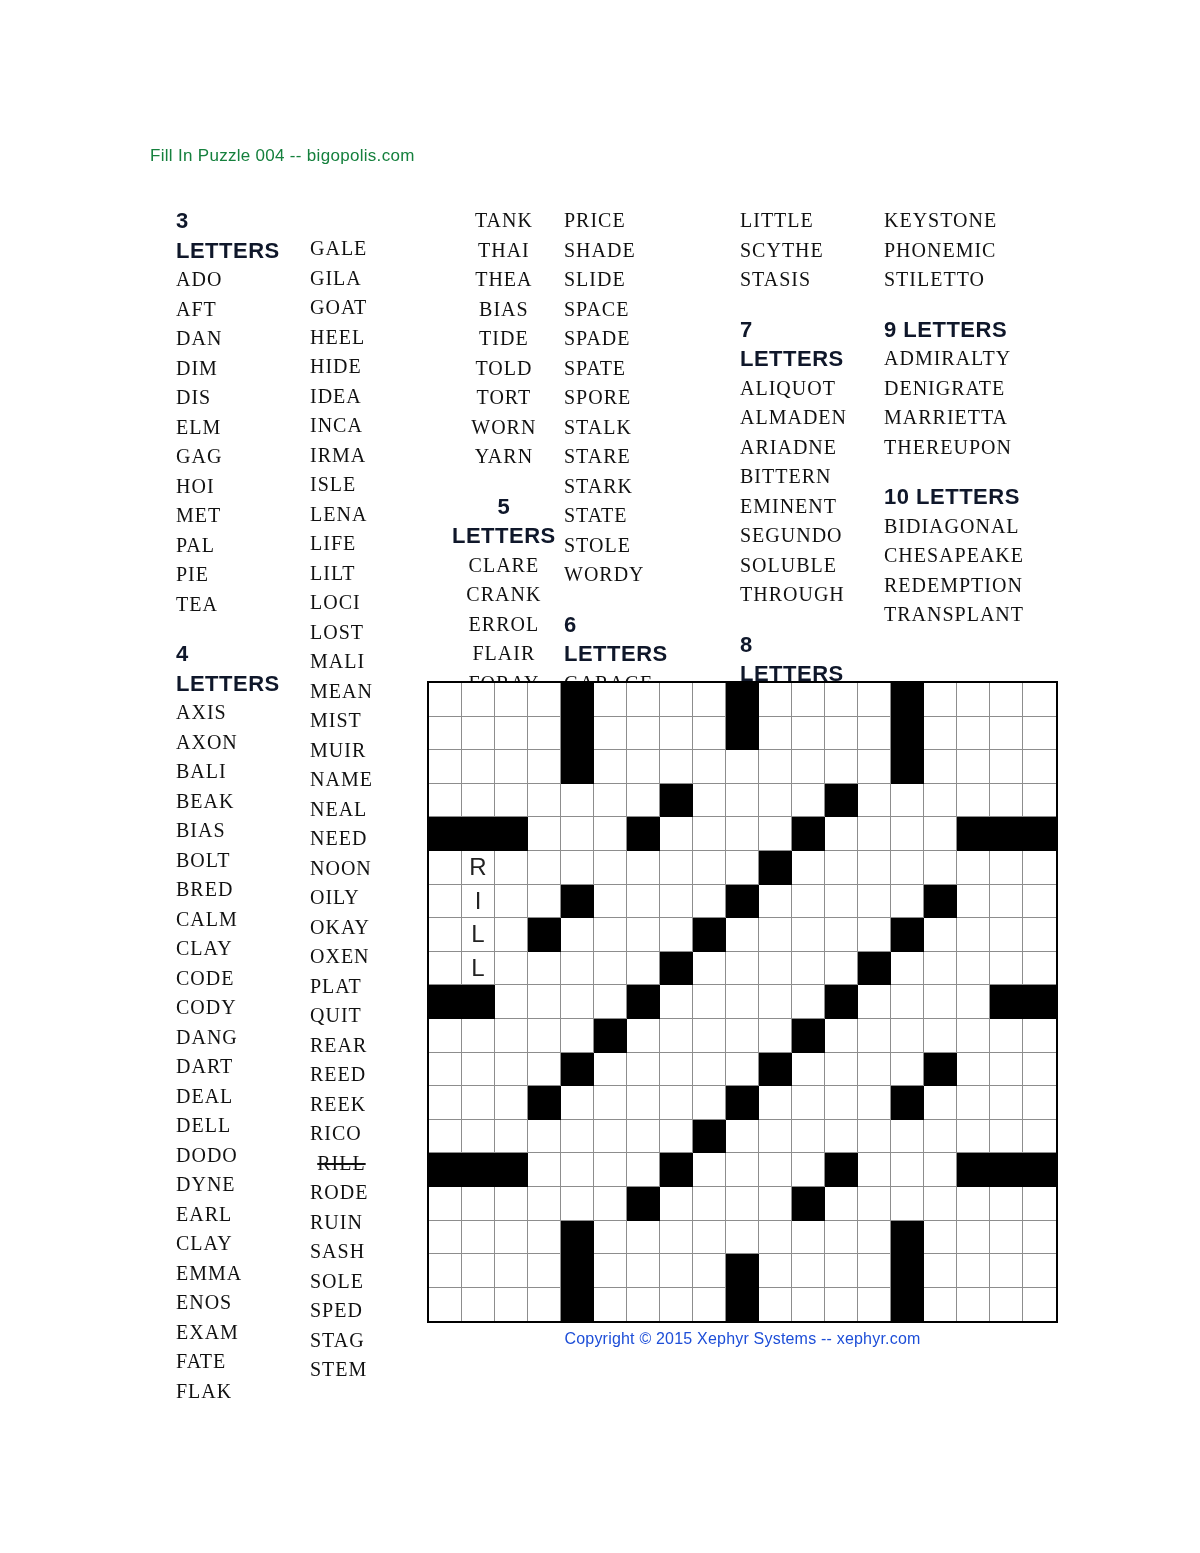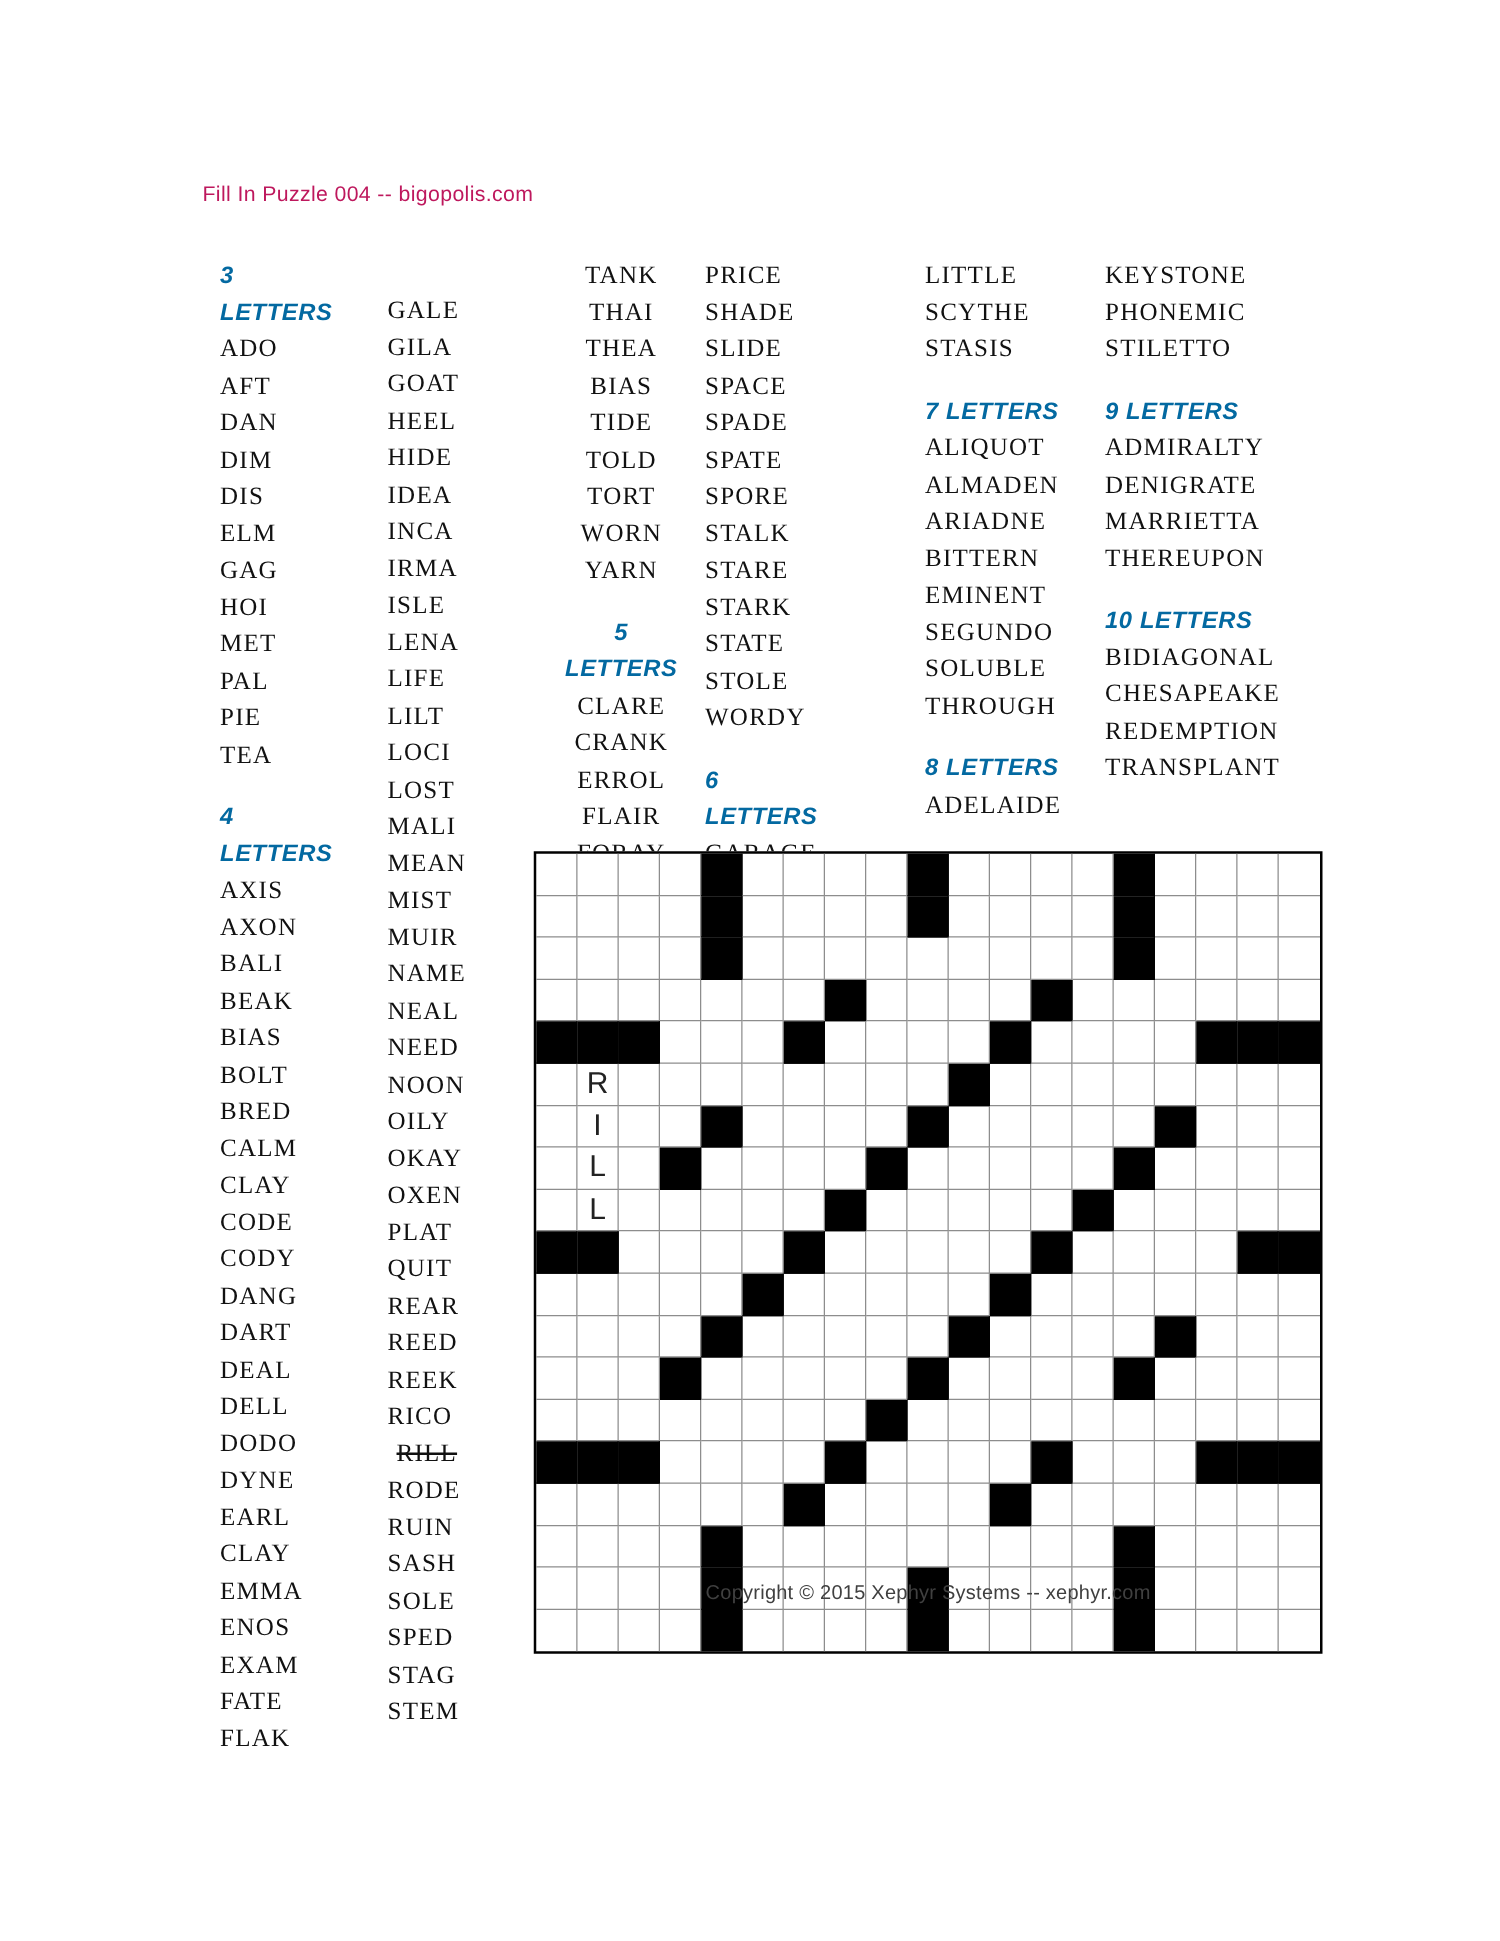--- a/index.html
+++ b/index.html
@@ -1,44 +1,44 @@
 <!DOCTYPE html>
 <html><head>
 <meta charset="utf-8">
 <style>
   html,body{margin:0;padding:0;background:#fff;}
   .page{position:relative;width:1200px;height:1553px;background:#ffffff;overflow:hidden;
         font-family:"Liberation Sans",sans-serif;}
-  .title{position:absolute;left:150px;top:146px;font-size:17px;color:#be185d;
-         letter-spacing:0.3px;margin-left:12px;}
+  .title{position:absolute;left:150px;top:146px;font-size:17px;color:#15803d;
+         letter-spacing:0.3px;}
   .lists{position:absolute;left:0;top:0;}
   .word-column{position:absolute;top:206px;}
   .word-column.col-0{left:176px;}
   .word-column.col-1{left:310px;margin-top:28px;}
   .word-column.col-2{left:452px;text-align:center;}
   .word-column.col-3{left:564px;}
   .word-column.col-4{left:740px;}
   .word-column.col-5{left:884px;}
-  .letters-heading{font-family:"Liberation Sans",sans-serif;font-style:italic;font-weight:bold;
-         font-size:19px;line-height:29.5px;color:#0369a1;letter-spacing:0.5px;margin-top:20px;}
+  .letters-heading{font-family:"Liberation Sans",sans-serif;font-weight:bold;
+         font-size:22px;line-height:29.5px;color:#0f172a;letter-spacing:0.5px;margin-top:20px;}
   .word-column > .letters-heading:first-child{margin-top:0;}
   .word-item{font-family:"Liberation Serif",serif;font-size:20px;line-height:29.5px;
          color:#111;letter-spacing:1px;white-space:nowrap;}
   .word-item.struck{text-decoration:line-through;text-align:center;}
   .grid{position:absolute;left:427px;top:681px;display:grid;
         grid-template-columns:repeat(19,33px);grid-template-rows:repeat(19,33.6px);
         border:2px solid #000;background:#fff;}
   .grid-cell{box-sizing:border-box;border-right:1px solid #8d8d8d;border-bottom:1px solid #8d8d8d;
         display:flex;align-items:center;justify-content:center;
         font-family:"Liberation Sans",sans-serif;font-size:24px;color:#222;}
   .grid-cell:nth-child(19n){border-right:none;}
   .grid-cell:nth-child(n+343){border-bottom:none;}
   .grid-cell.black{background:#000;border-color:#000;}
-  .copyright{position:absolute;left:427px;top:1266px;width:631px;text-align:center;
-        font-size:16px;color:#404040;letter-spacing:0.2px;}
+  .copyright{position:absolute;left:427px;top:1330px;width:631px;text-align:center;
+        font-size:16px;color:#1d4ed8;letter-spacing:0.2px;}
 </style>
 </head>
 <body>
 
 <div class="page">
   <div class="title">Fill In Puzzle 004 -- bigopolis.com</div>
   <div class="lists">
       <div class="word-column col-0">
         <div class="letters-heading">3 LETTERS</div>
         <div class="word-item">ADO</div>

